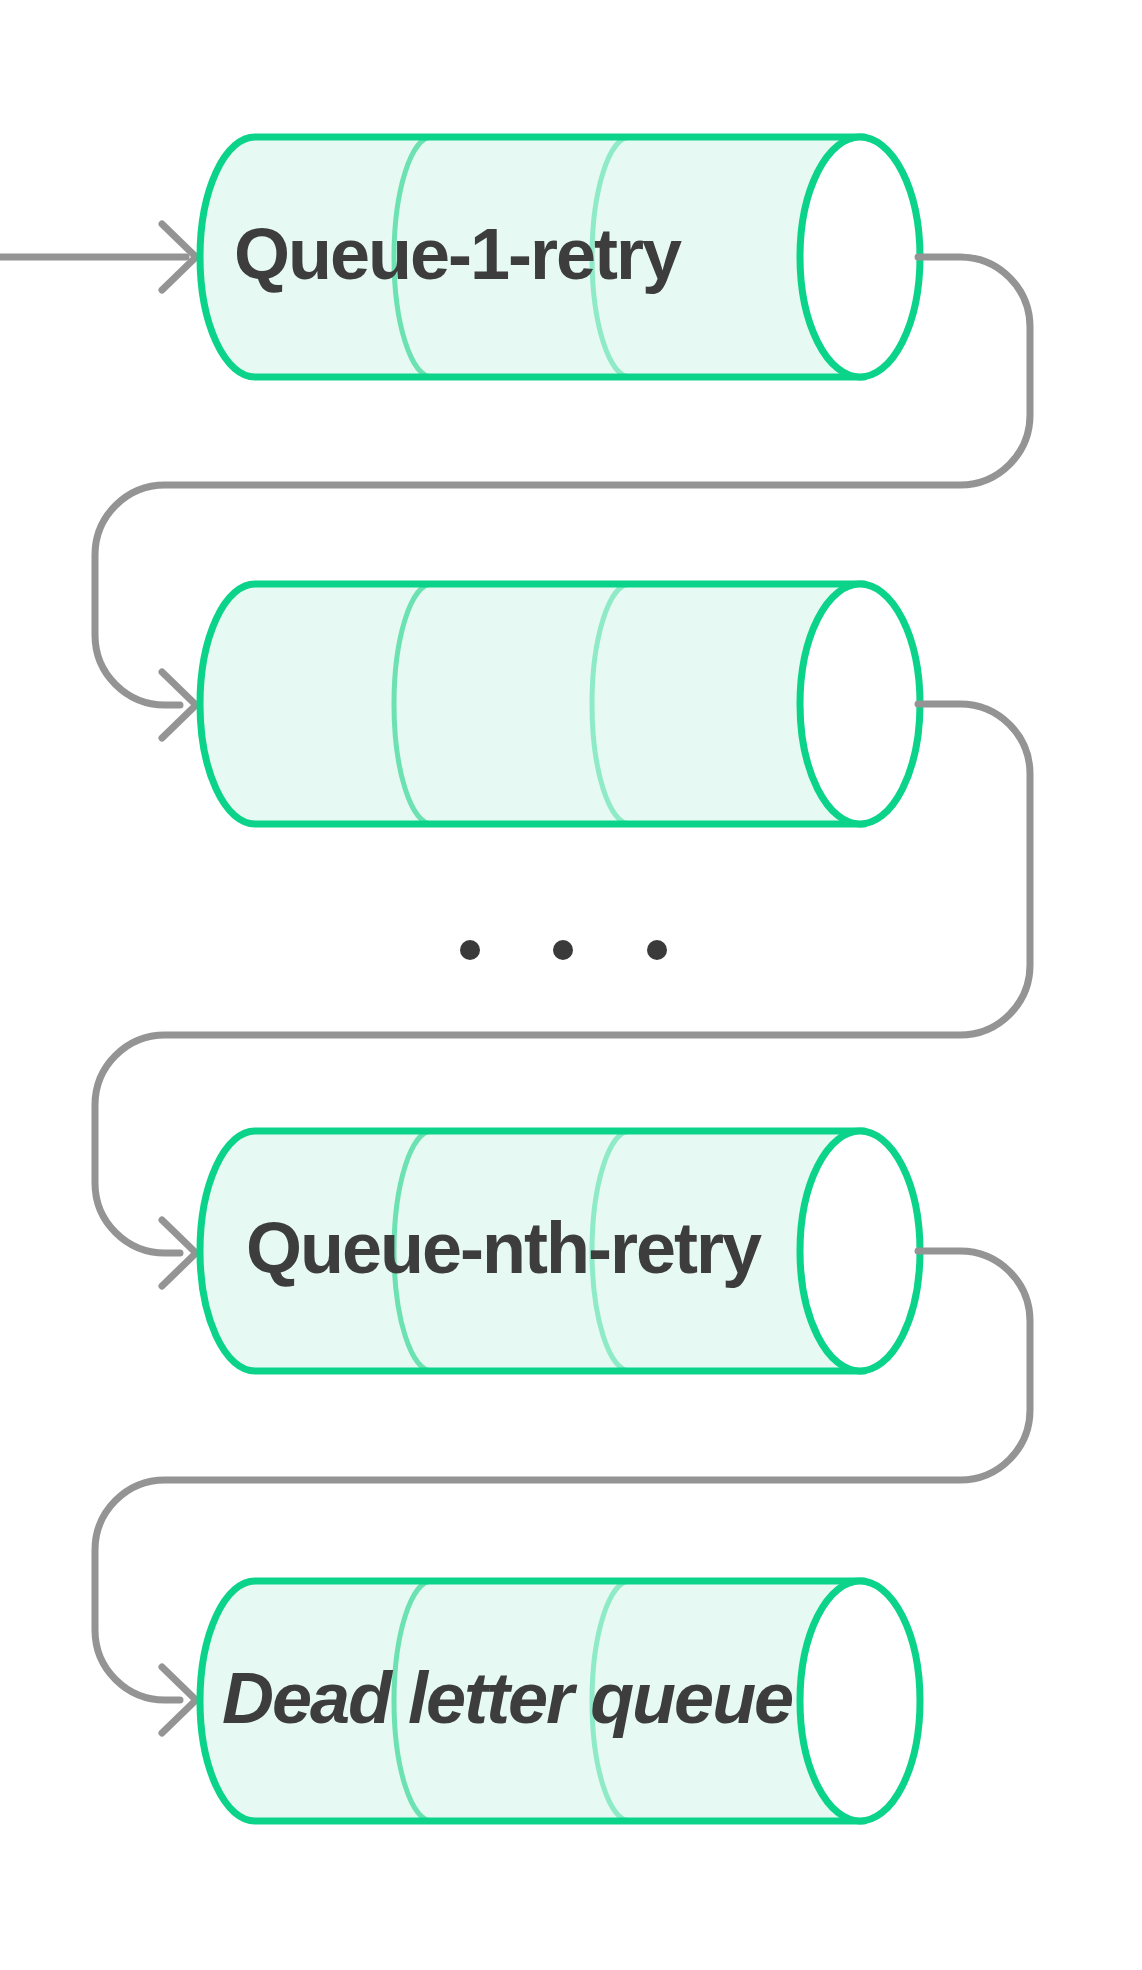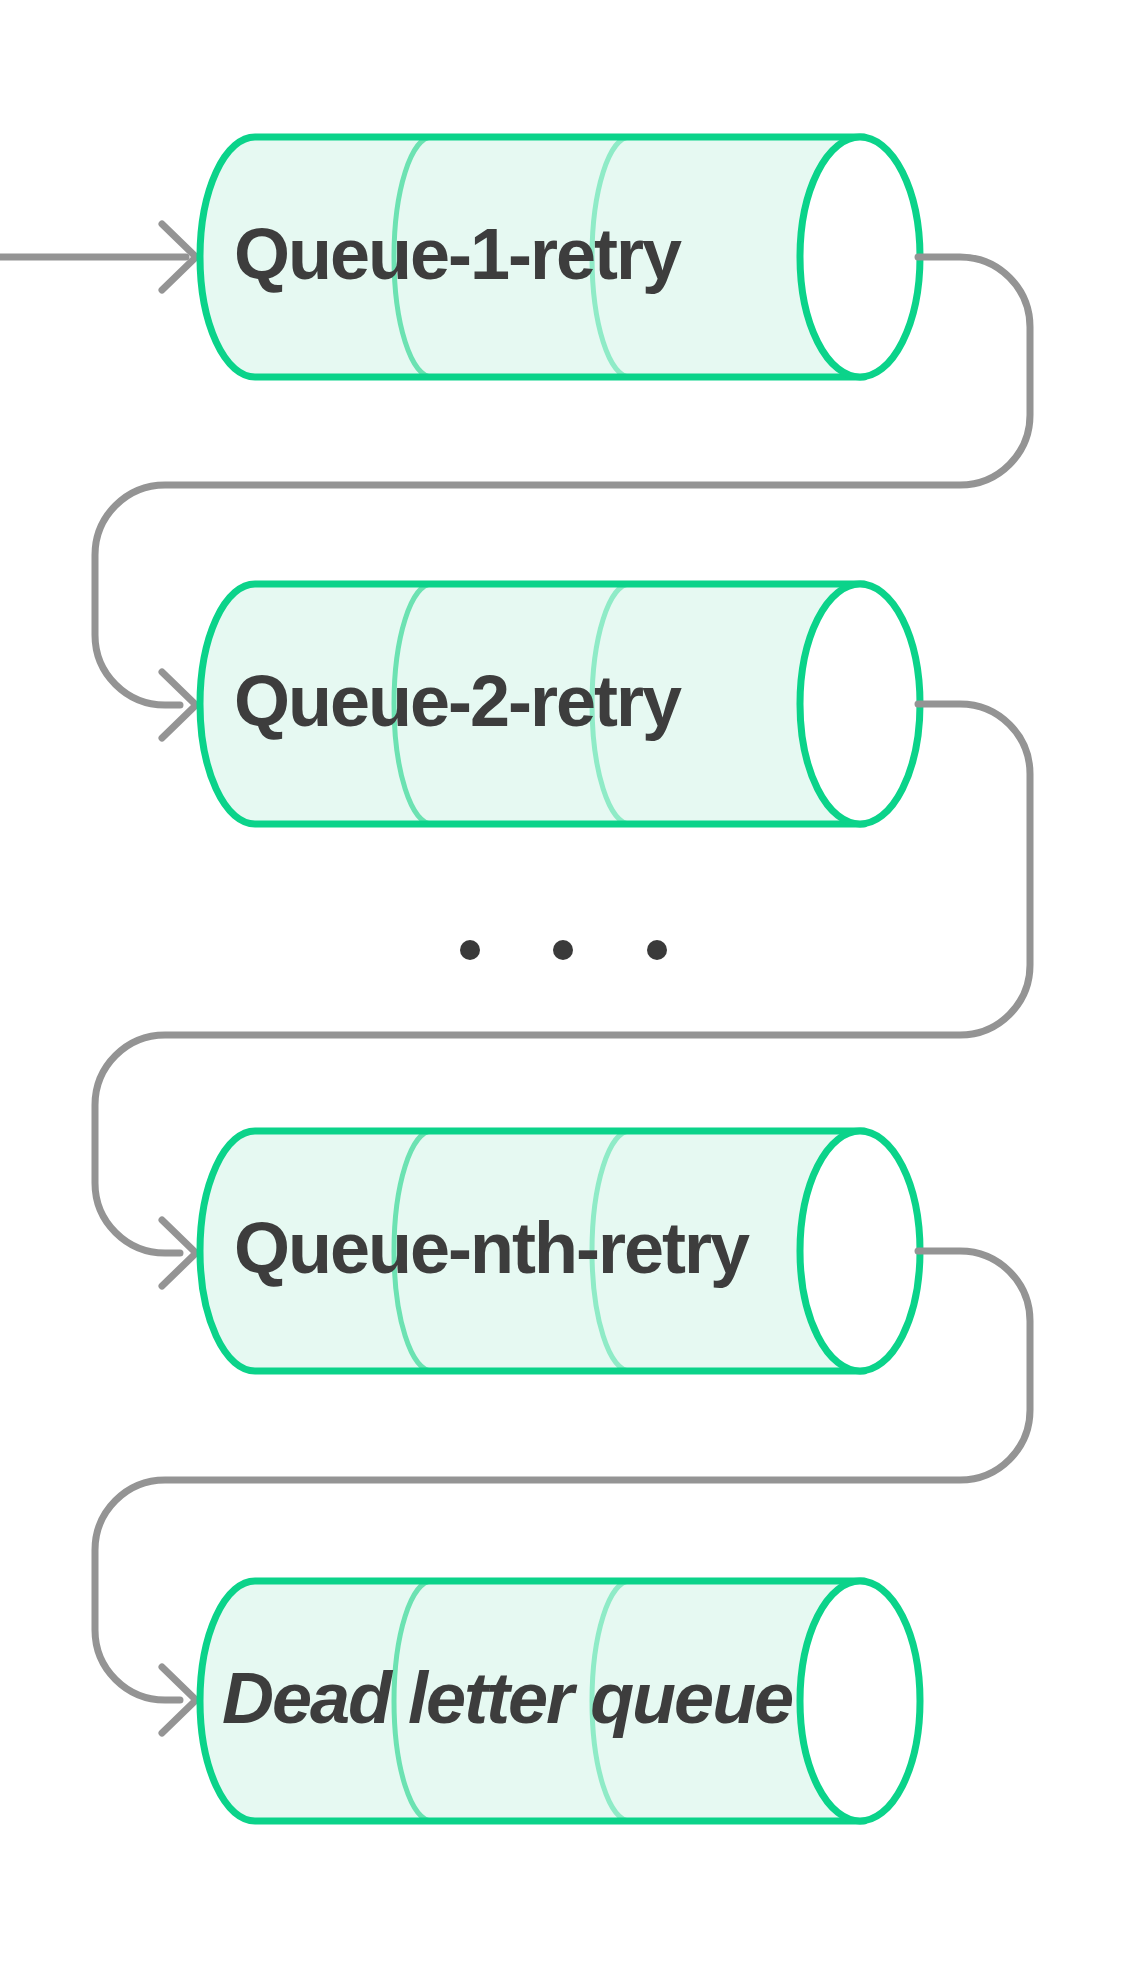--- a/index.html
+++ b/index.html
@@ -96,19 +96,18 @@
       <path class="conn" d="M162,1667 L196,1700 L162,1733"></path>
     </g>
 
     <g transform="translate(0,1444)">
       <use href="#cyl"></use>
     </g>
   </svg>
 
   <div class="label" style="left:234px; top:257px;">Queue-1-retry</div>
 
-  <div class="label" style="left:234px; top:704px;">Queue-2-retry</div>
 
-  <div class="label" style="left:234px; top:1251px;">Queue-nth-retry</div>
+  <div class="label" style="left:246px; top:1251px;">Queue-nth-retry</div>
 
   <div class="label" style="left:222px; top:1701px;font-style:italic;">Dead letter queue</div>
 
 </div>
 
 </body></html>

